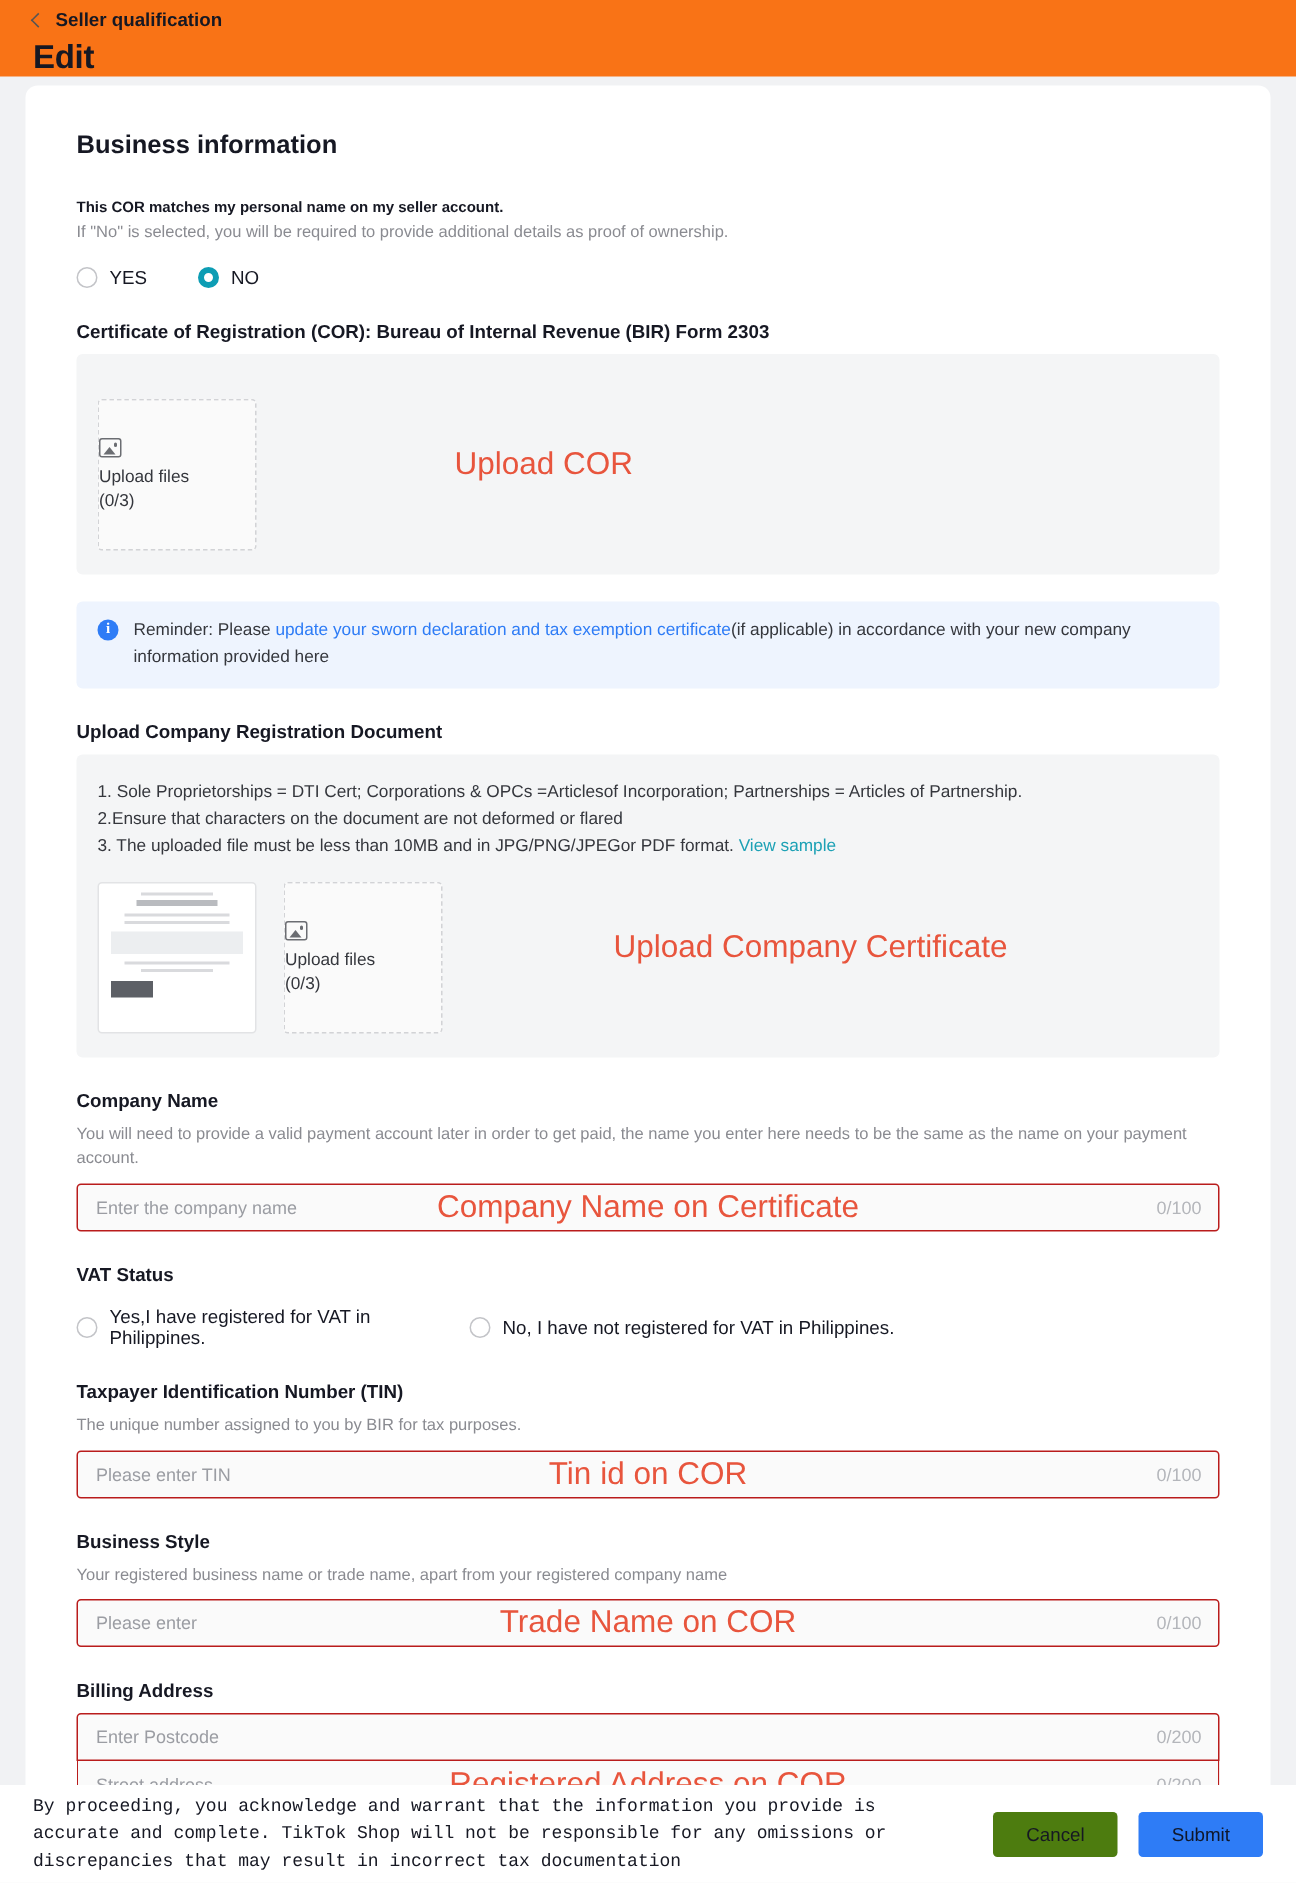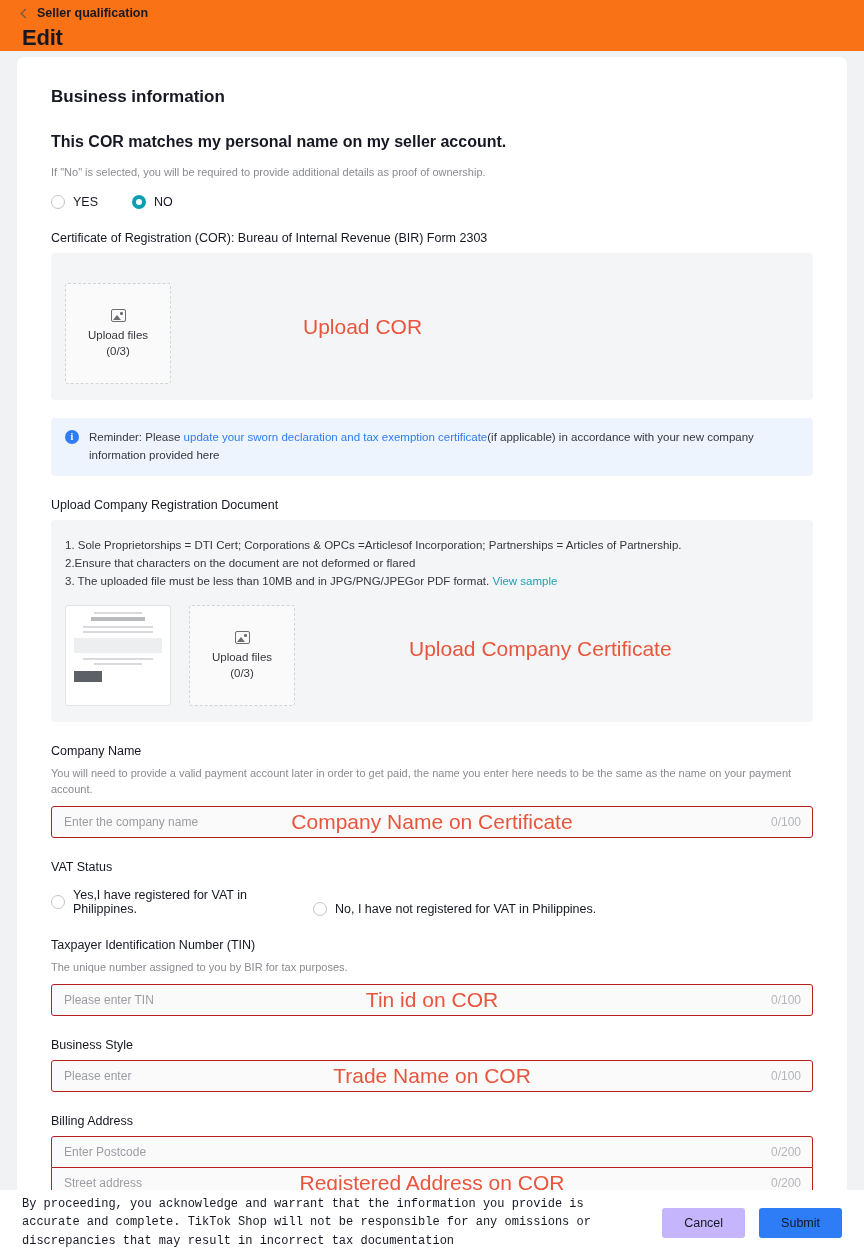--- a/index.html
+++ b/index.html
@@ -53,34 +53,34 @@
     border-radius: 8px;
     padding: 22px 34px 26px 34px;
   }
   .card h2 {
     font-size: 17px;
     font-weight: bold;
     margin: 8px 0 26px 0;
   }
 
   .label {
-    font-size: 16px;
+    font-size: 10px;
     font-weight: bold;
     color: #161823;
-    margin-bottom: 14px;
+    margin-bottom: 4px;
   }
   .sublabel {
     font-size: 11px;
     color: #8a8b91;
     margin-bottom: 2px;
     line-height: 1.45;
   }
   .section-title {
     font-size: 12.5px;
-    font-weight: normal;
+    font-weight: bold;
     margin: 22px 0 8px 0;
   }
 
   
   .radio-row {
     display: flex;
     align-items: center;
     gap: 34px;
     margin-top: 14px;
   }
@@ -126,21 +126,20 @@
     margin-top: 14px;
   }
   .upload-box {
     width: 106px;
     height: 101px;
     border: 1px dashed #d2d3d6;
     border-radius: 3px;
     background: #fafafa;
     display: flex;
     flex-direction: column;
-    align-items: center;
     justify-content: center;
     gap: 4px;
   }
   .upload-box .u-label { font-size: 11.5px; color: #35373d; }
   .upload-box .u-count { font-size: 11.5px; color: #35373d; }
   .img-icon {
     width: 15px; height: 13px;
     border: 1.4px solid #6b6d72;
     border-radius: 2px;
     position: relative;
@@ -242,21 +241,21 @@
     left: 50%;
     transform: translate(-50%, -50%);
     top: 50%;
   }
   .input.flush { margin-top: 0; }
   .input.joined-top { border-radius: 3px 3px 0 0; }
   .input.joined-bottom { border-radius: 0 0 3px 3px; border-top: none; }
 
   .vat-row {
     display: flex;
-    align-items: flex-end;
+    align-items: center;
     gap: 0;
     margin-top: 14px;
   }
   .vat-row .radio-opt { font-size: 12.5px; }
   .vat-opt-1 { width: 262px; }
 
   
   .footer {
     position: absolute;
     left: 0;
@@ -282,21 +281,21 @@
     border-radius: 3px;
     font-size: 12.5px;
     display: inline-flex;
     align-items: center;
     justify-content: center;
     padding: 0 22px;
     cursor: pointer;
     border: none;
     font-family: "Liberation Sans", sans-serif;
   }
-  .btn-cancel { background: #c4b5fd; color: #161823; }
+  .btn-cancel { background: #4d7c0f; color: #161823; }
   .btn-submit { background: #2e7cf6; color: #0f172a; }
 </style>
 </head>
 <body>
 
 <div class="topbar">
   <div class="breadcrumb">
     <span class="chev-left"></span>
     <span>Seller qualification</span>
   </div>
@@ -389,20 +388,21 @@
 
   <div class="section-title">Taxpayer Identification Number (TIN)</div>
   <div class="sublabel">The unique number assigned to you by BIR for tax purposes.</div>
   <div class="input">
     <span class="ph">Please enter TIN</span>
     <span class="annot annot-in">Tin id on COR</span>
     <span class="count">0/100</span>
   </div>
 
   <div class="section-title">Business Style</div>
+  <div class="sublabel">Your registered business name or trade name, apart from your registered company name</div>
   <div class="input">
     <span class="ph">Please enter</span>
     <span class="annot annot-in">Trade Name on COR</span>
     <span class="count">0/100</span>
   </div>
 
   <div class="section-title">Billing Address</div>
   <div class="input joined-top">
     <span class="ph">Enter Postcode</span>
     <span class="count">0/200</span>

